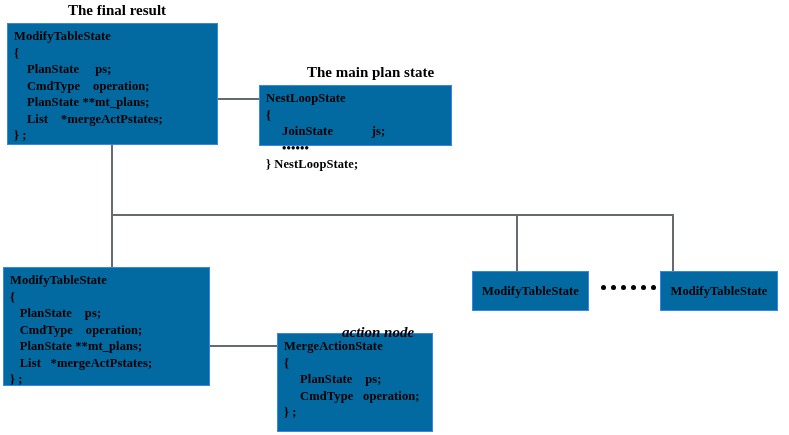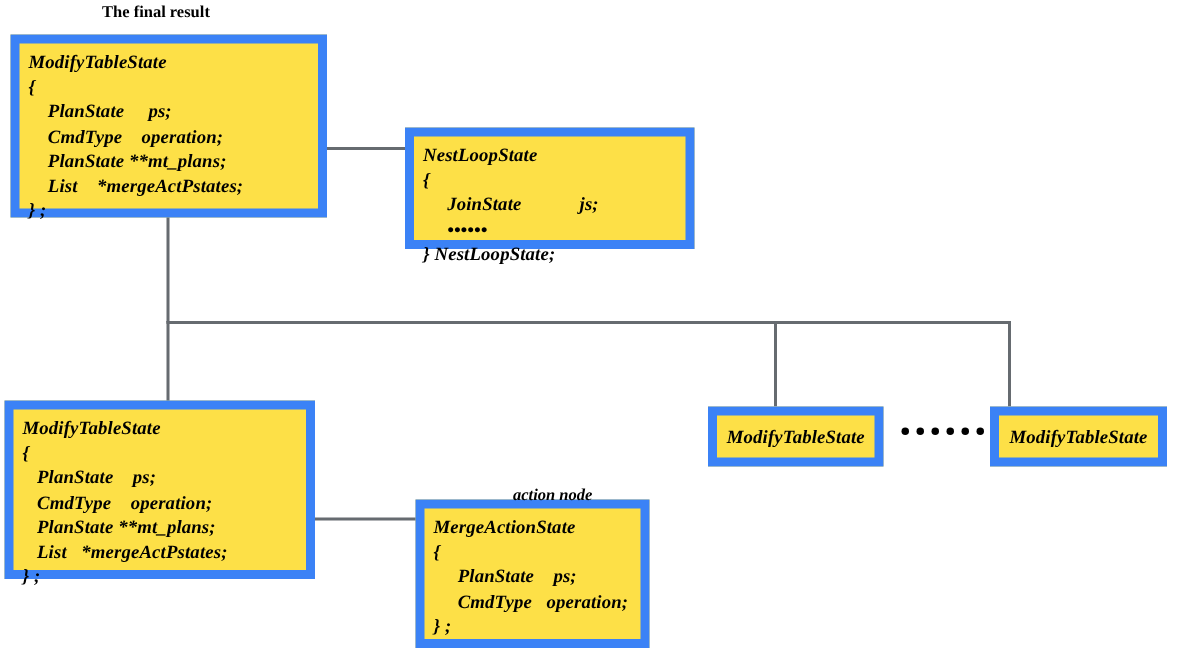--- a/index.html
+++ b/index.html
@@ -15,25 +15,24 @@
     position: relative;
     width: 789px;
     height: 435px;
     background: #ffffff;
     overflow: hidden;
   }
 
   
   .node {
     position: absolute;
-    background: #fde047;
-    border: 6px solid #3b82f6;
+    background: #0369a1;
+    border: 1px solid #3b82f6;
     box-sizing: border-box;
     z-index: 3;
-    font-style: italic;
   }
   .node .code {
     font-family: "Liberation Serif", "DejaVu Serif", serif;
     font-weight: bold;
     font-size: 12.5px;
     line-height: 16.5px;
     color: #000000;
     white-space: pre;
     padding: 4px 0 0 6px;
     letter-spacing: 0.1px;
@@ -46,21 +45,21 @@
   .node.centered .code {
     padding: 0;
     font-size: 12.5px;
   }
 
   
   .caption {
     position: absolute;
     font-family: "Liberation Serif", "DejaVu Serif", serif;
     font-weight: bold;
-    font-size: 11px;
+    font-size: 15px;
     color: #000000;
     white-space: nowrap;
     z-index: 4;
   }
 
   
   .line-h {
     position: absolute;
     height: 2px;
     background: #666b70;
@@ -102,37 +101,38 @@
   <div class="line-v" style="left:111px; top:214px; height:54px;"></div>
 
   <div class="line-v" style="left:516px; top:214px; height:57px;"></div>
 
   <div class="line-v" style="left:672px; top:214px; height:57px;"></div>
 
   <div class="line-h" style="left:166px; top:345px; width:112px;"></div>
 
   <div class="caption" style="left:68px; top:2px;">The final result</div>
 
+  <div class="caption" style="left:307px; top:64px;">The main plan state</div>
 
 
 
 
   <div class="caption" style="left:342px; top:324px;font-style:italic;">action node</div>
 
   <div class="node" style="left:7px; top:23px; width:211px; height:122px;">
     <div class="code">ModifyTableState
 {
     PlanState     ps;
     CmdType    operation;
     PlanState **mt_plans;
     List    *mergeActPstates;
 } ;</div>
   </div>
 
-  <div class="node" style="left:270px; top:85px; width:193px; height:81px;">
+  <div class="node" style="left:259px; top:85px; width:193px; height:61px;">
     <div class="code">NestLoopState
 {
      JoinState            js;
      ••••••
 } NestLoopState;</div>
   </div>
 
   <div class="node" style="left:3px; top:267px; width:207px; height:119px;">
     <div class="code">ModifyTableState
 {

